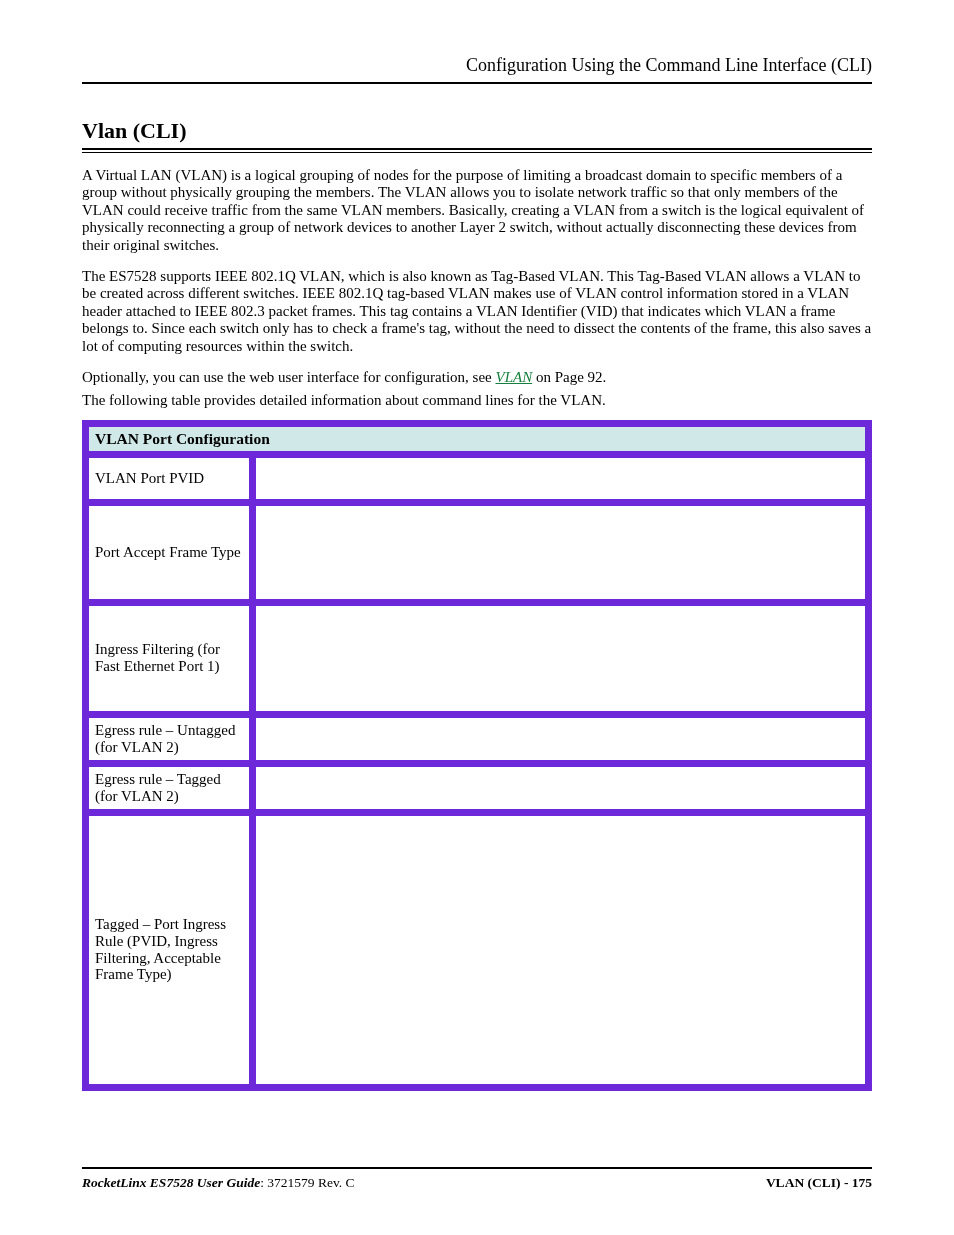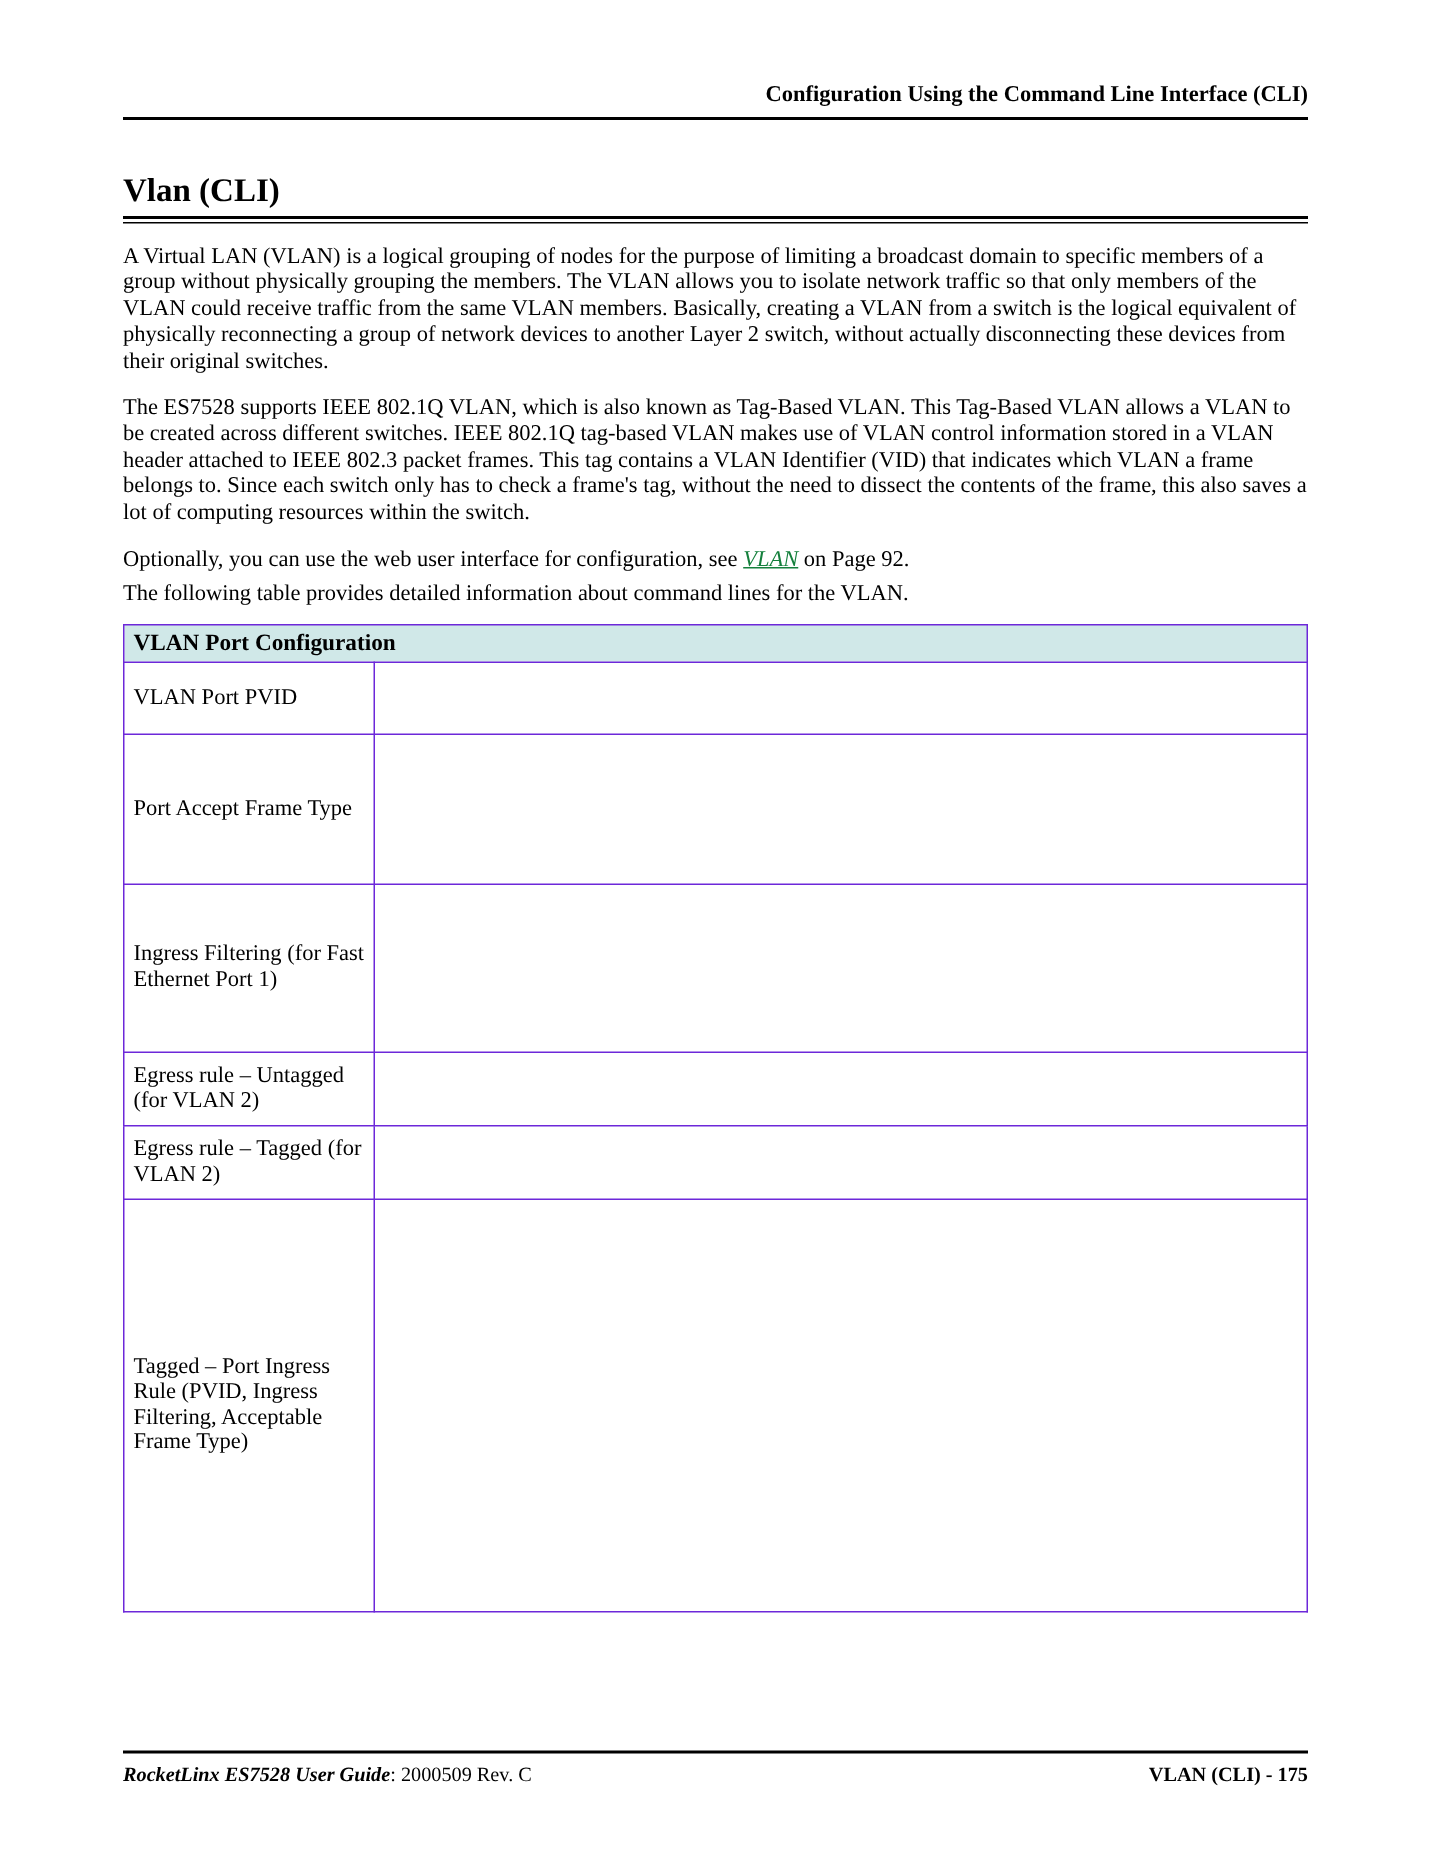--- a/index.html
+++ b/index.html
@@ -14,22 +14,22 @@
     height: 1235px;
     box-sizing: border-box;
     padding: 55px 82px 50px 82px;
     position: relative;
   }
   .header-region {
     margin-bottom: 4px;
   }
   .header-text {
     text-align: right;
-    font-weight: bold;
-    font-size: 15px;
+    font-weight: normal;
+    font-size: 18px;
     margin-bottom: 6px;
   }
   .hr-heavy {
     border: none;
     border-top: 2px solid #000;
     margin: 0;
   }
   .gap {
     height: 30px;
   }
@@ -58,21 +58,21 @@
     text-decoration: underline;
     font-style: italic;
   }
   table.vlan {
     margin-top: 10px;
     border-collapse: collapse;
     width: 100%;
     table-layout: fixed;
   }
   table.vlan th, table.vlan td {
-    border: 1px solid #6d28d9;
+    border: 7px solid #6d28d9;
     vertical-align: middle;
     padding: 4px 6px;
     font-family: "Times New Roman", Times, serif;
   }
   table.vlan th {
     background: #d0e8e8;
     font-weight: bold;
     text-align: left;
     font-size: 15.5px;
     padding: 3px 6px;
@@ -175,19 +175,19 @@
       <td class="label-cell">Tagged – Port Ingress Rule (PVID, Ingress Filtering, Acceptable Frame Type)</td>
       <td class="content-cell"></td>
     </tr>
   </tbody>
     </table>
 
   <div class="footer">
     <div class="footer-rule"></div>
     <div class="footer-line">
       <span class="footer-left">
-        <span class="em">RocketLinx ES7528  User Guide</span><span>: 2000509 Rev. C</span>
+        <span class="em">RocketLinx ES7528  User Guide</span><span>: 3721579 Rev. C</span>
       </span>
       <span class="footer-right">VLAN (CLI) - 175</span>
     </div>
   </div>
 
 </div>
 
 </body></html>

